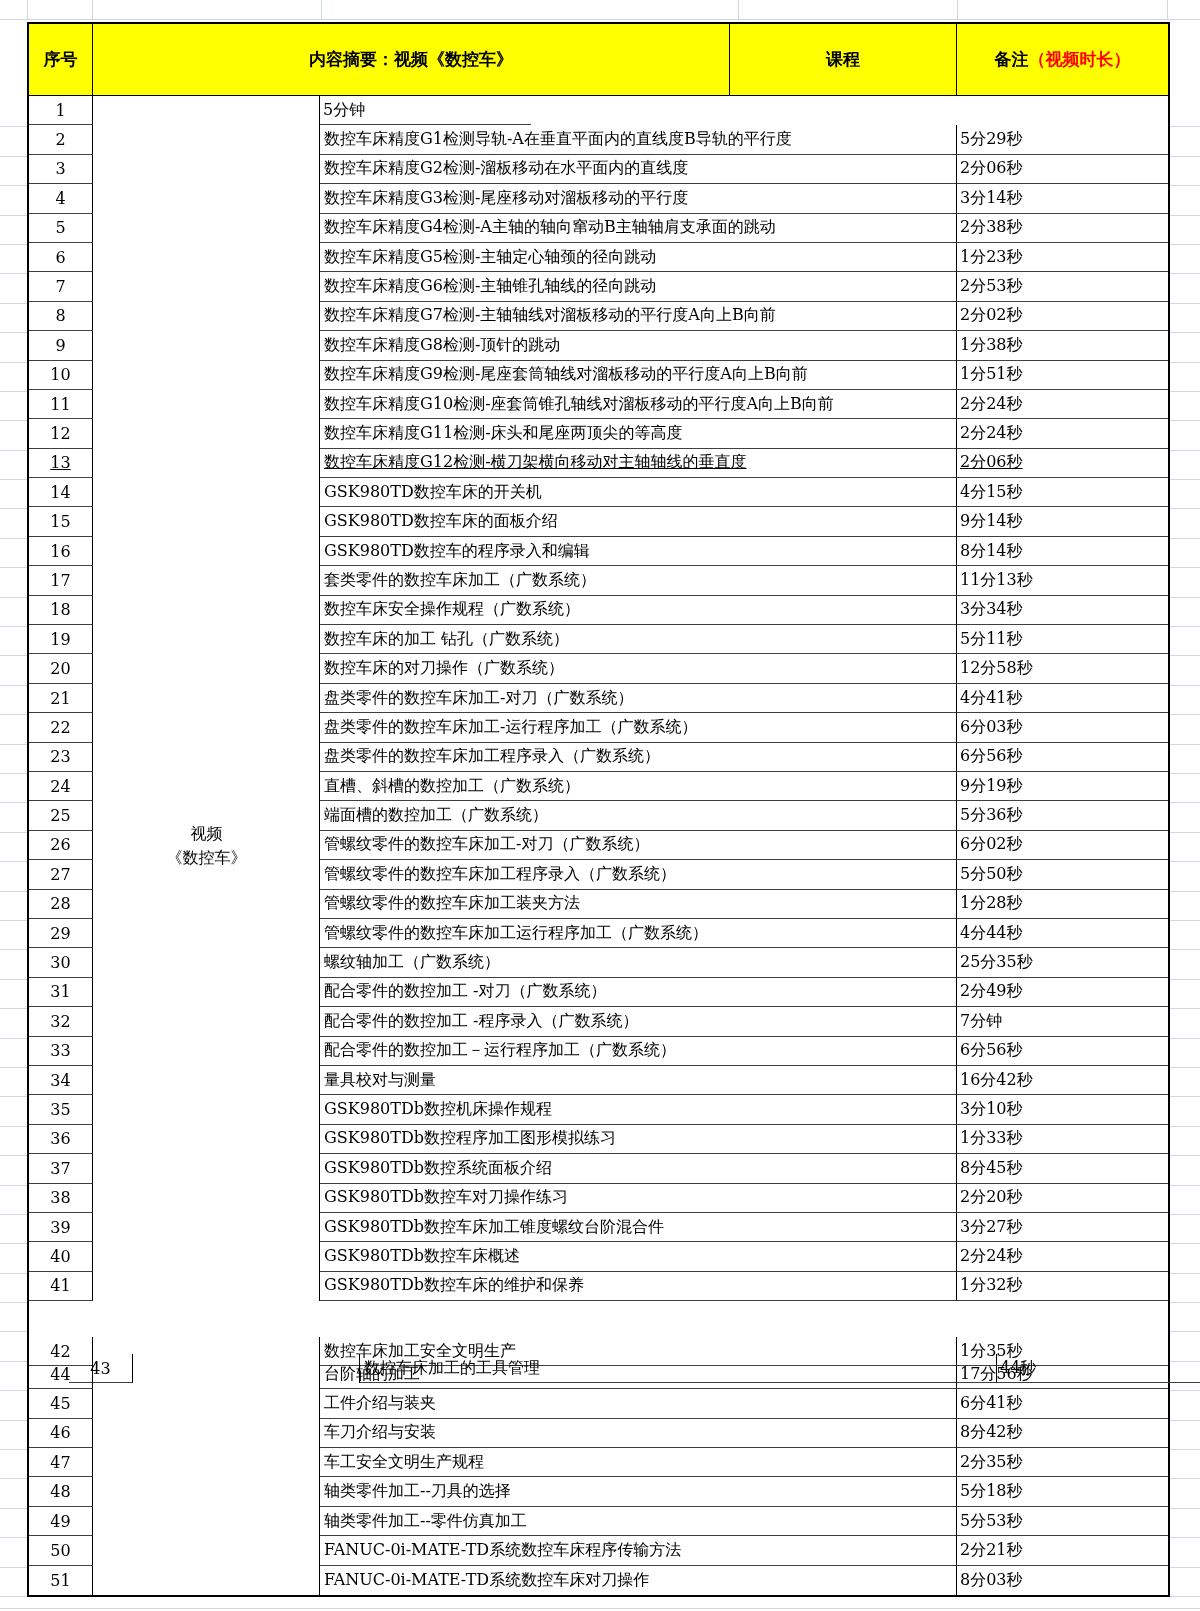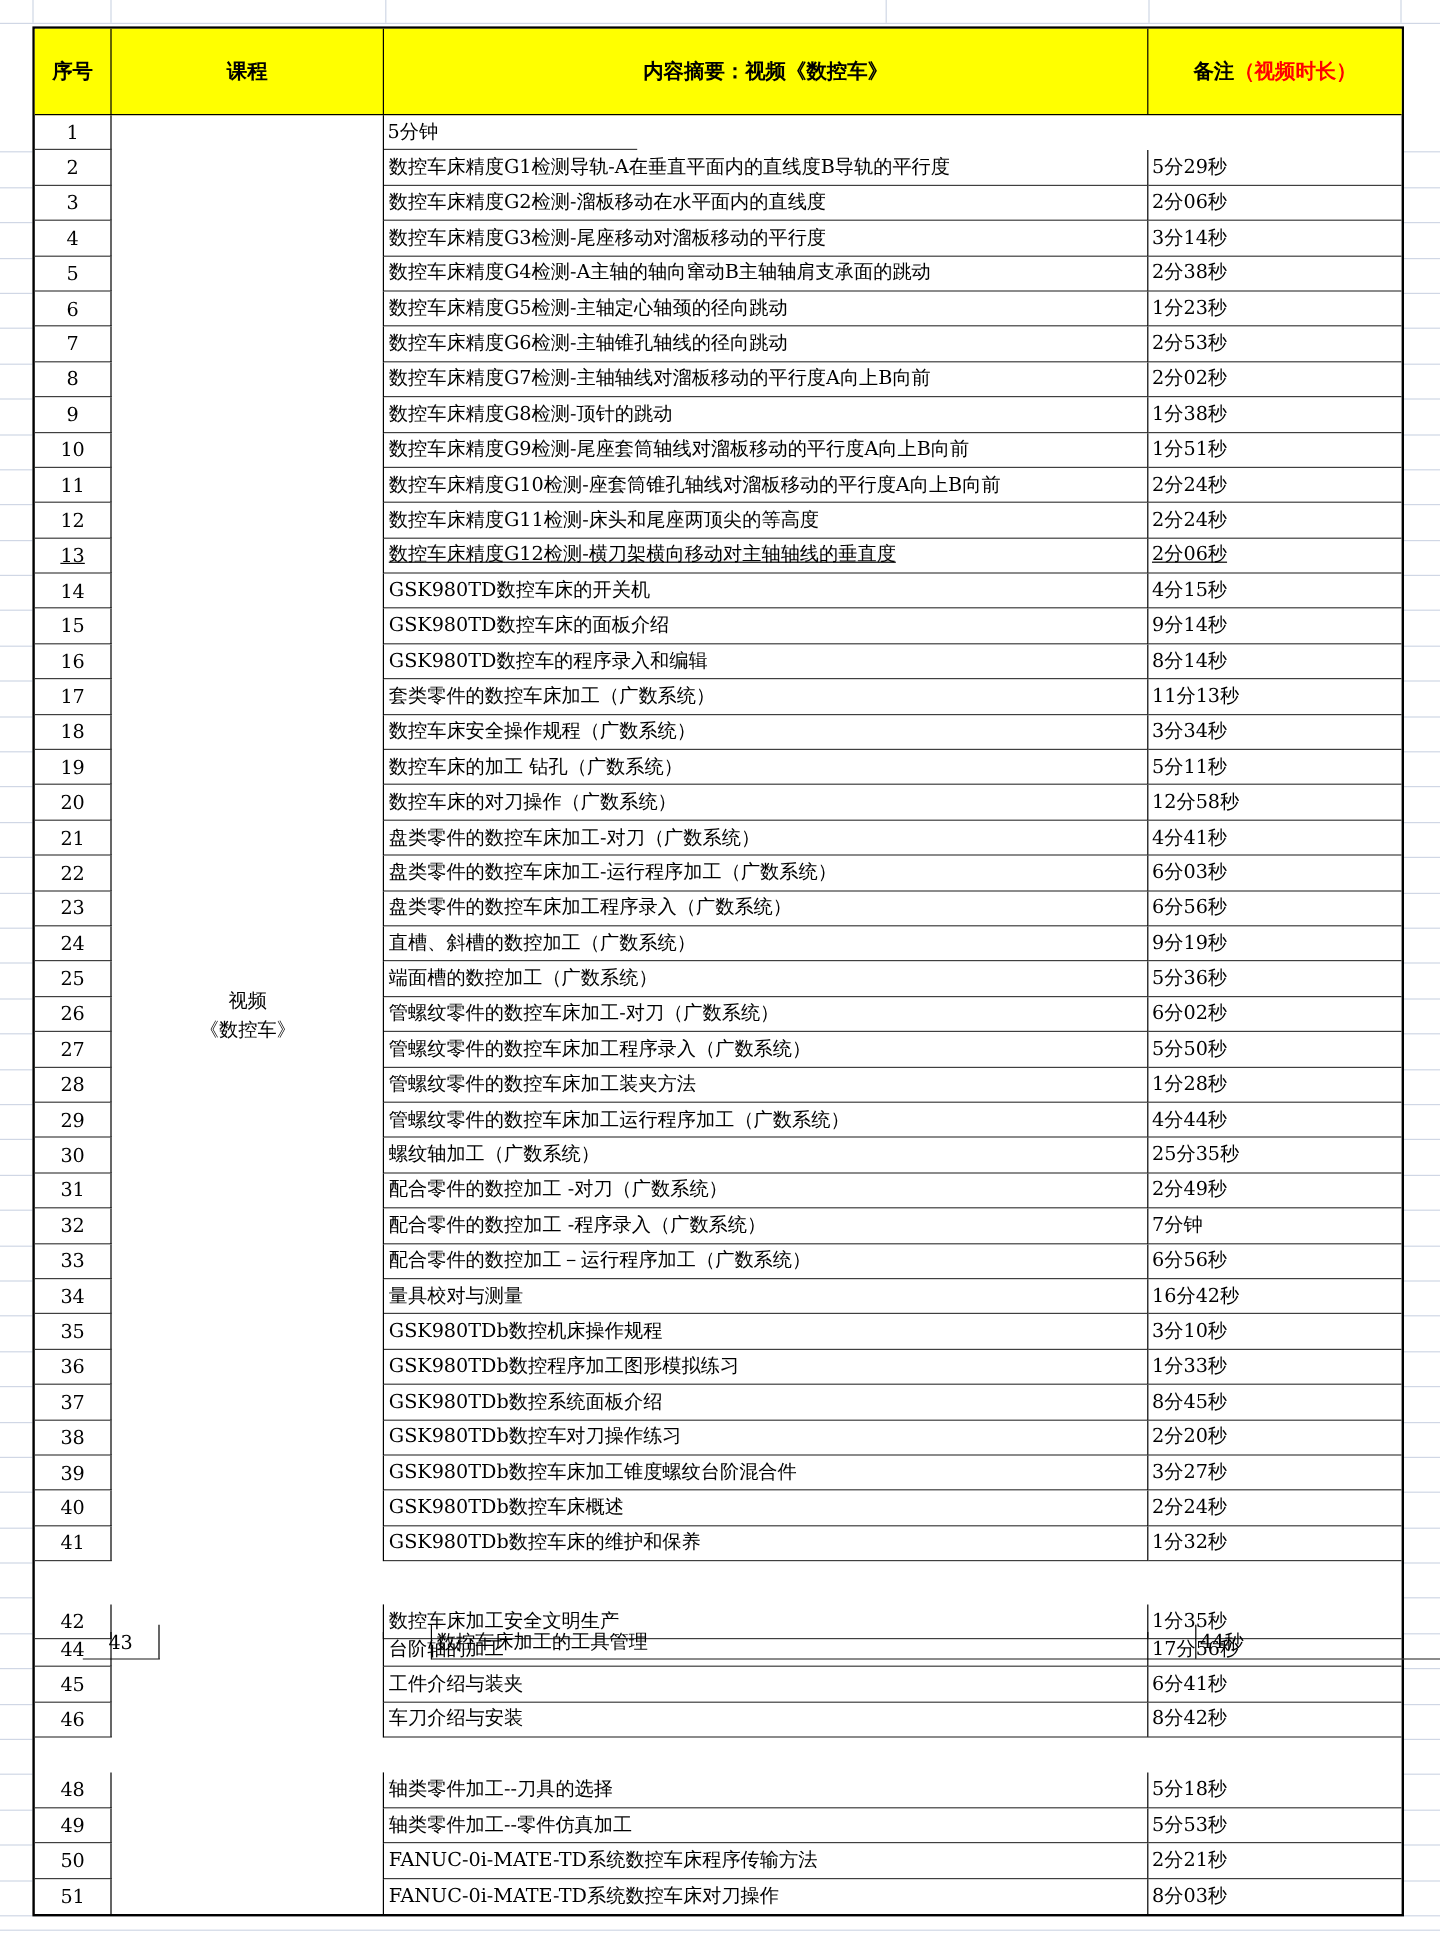--- a/index.html
+++ b/index.html
@@ -141,25 +141,25 @@
       <div class="gl-h" style="top: 1567px;"></div>
       <div class="gl-h" style="top: 1596px;"></div>
     </div>
 
   <div class="sheet-table">
 
     <div class="thead">
       <div class="hc hc-no">
         <span>序号</span>
       </div>
+      <div class="hc hc-summary">
+        <span>内容摘要：视频《数控车》</span>
+      </div>
       <div class="hc hc-course">
         <span>课程</span>
-      </div>
-      <div class="hc hc-summary">
-        <span>内容摘要：视频《数控车》</span>
       </div>
       <div class="hc hc-remark">
         <span>备注</span>
           <span class="red">（视频时长）</span>
       </div>
     </div>
 
     <div class="tbody">
       <div class="course-merged">
         <span>视频</span>
@@ -433,20 +433,26 @@
       <div class="tc c-course"></div>
       <div class="tc c-summary">工件介绍与装夹</div>
       <div class="tc c-duration">6分41秒</div>
     </div>
         <div class="trow" style="top: 1322.65px; height: 29.3922px;">
       <div class="tc c-no">46</div>
       <div class="tc c-course"></div>
       <div class="tc c-summary">车刀介绍与安装</div>
       <div class="tc c-duration">8分42秒</div>
     </div>
+        <div class="trow" style="top: 1352.04px; height: 29.3922px;">
+      <div class="tc c-no">47</div>
+      <div class="tc c-course"></div>
+      <div class="tc c-summary">车工安全文明生产规程</div>
+      <div class="tc c-duration">2分35秒</div>
+    </div>
         <div class="trow" style="top: 1381.43px; height: 29.3922px;">
       <div class="tc c-no">48</div>
       <div class="tc c-course"></div>
       <div class="tc c-summary">轴类零件加工--刀具的选择</div>
       <div class="tc c-duration">5分18秒</div>
     </div>
         <div class="trow" style="top: 1410.82px; height: 29.3922px;">
       <div class="tc c-no">49</div>
       <div class="tc c-course"></div>
       <div class="tc c-summary">轴类零件加工--零件仿真加工</div>

